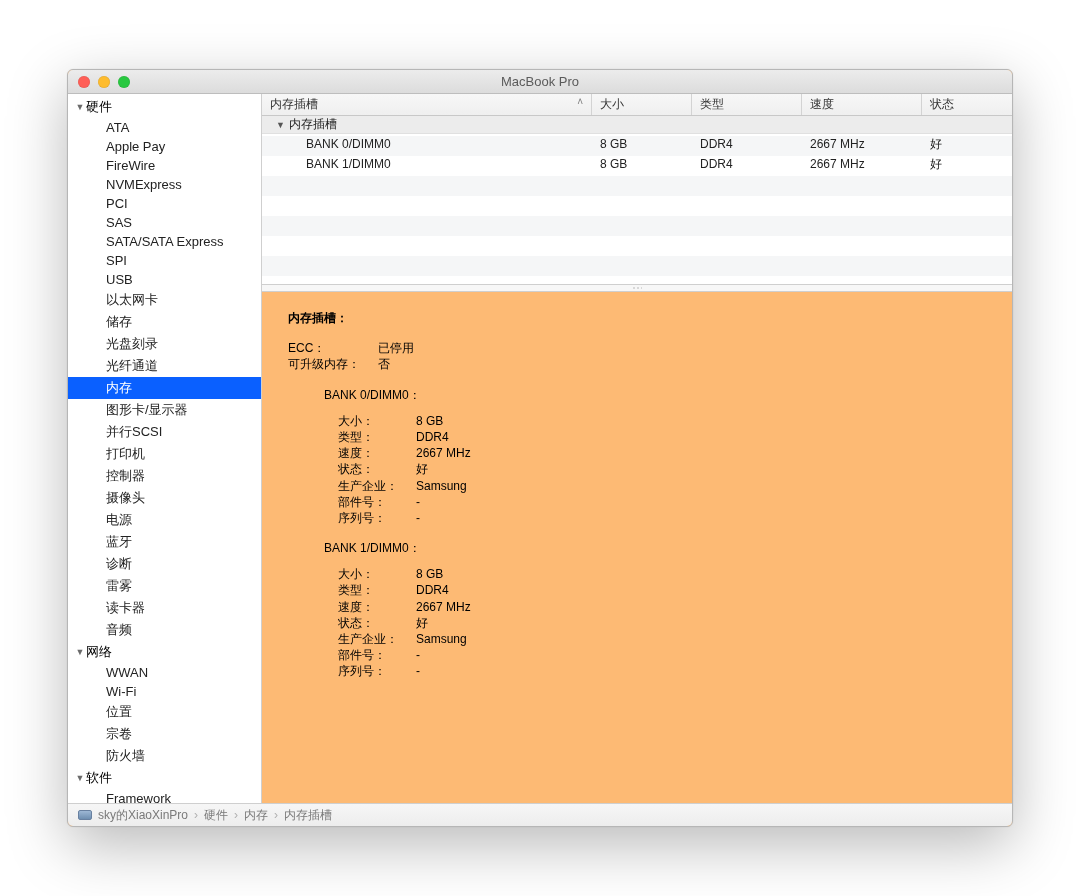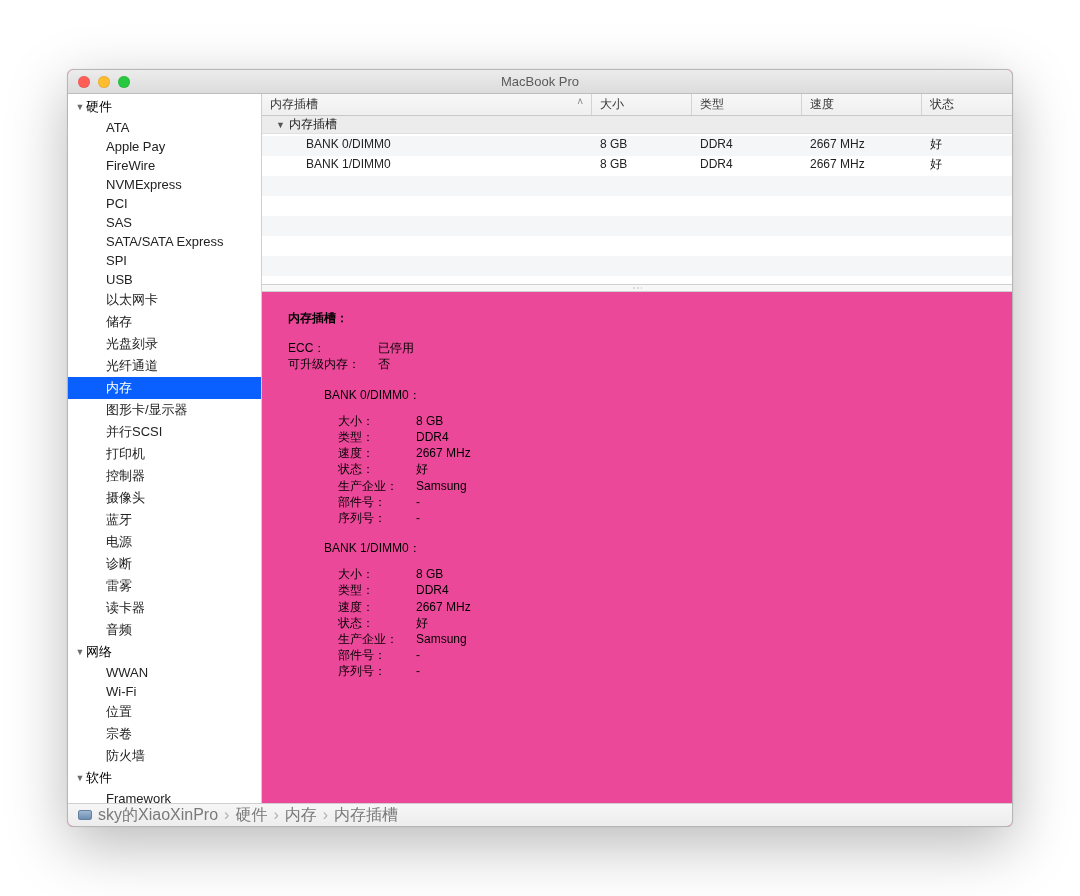--- a/index.html
+++ b/index.html
@@ -17,21 +17,21 @@
   }
   .window {
     width: 946px;
     height: 758px;
     border: 1px solid #b6b6b6;
     border-radius: 6px;
     box-shadow: 0 18px 60px rgba(0,0,0,.28), 0 0 0 1px rgba(0,0,0,.02);
     overflow: hidden;
     display: flex;
     flex-direction: column;
-    background: #ec4899;
+    background: #fdba74;
   }
   .titlebar {
     height: 24px;
     background: linear-gradient(#ececec, #dcdcdc);
     border-bottom: 1px solid #bdbdbd;
     display: flex;
     align-items: center;
     position: relative;
   }
   .traffic {
@@ -196,21 +196,21 @@
 
   
   .breadcrumb {
     height: 23px;
     border-top: 1px solid #cfcfcf;
     background: linear-gradient(#f6f6f6,#ededed);
     display: flex;
     align-items: center;
     gap: 6px;
     padding: 0 10px;
-    font-size: 16px;
+    font-size: 12px;
     color: #7a7a7a;
   }
   .breadcrumb .sep { color: #b0b0b0; }
   .crumb-icon {
     width: 14px; height: 10px;
     background: linear-gradient(#9db7d4,#6e8eb0);
     border: 1px solid #6880a0;
     border-radius: 2px;
     display: inline-block;
   }
@@ -249,22 +249,22 @@
       <div class="tree-item">以太网卡</div>
       <div class="tree-item">储存</div>
       <div class="tree-item">光盘刻录</div>
       <div class="tree-item">光纤通道</div>
       <div class="tree-item selected">内存</div>
       <div class="tree-item">图形卡/显示器</div>
       <div class="tree-item">并行SCSI</div>
       <div class="tree-item">打印机</div>
       <div class="tree-item">控制器</div>
       <div class="tree-item">摄像头</div>
+      <div class="tree-item">电源</div>
       <div class="tree-item">蓝牙</div>
-      <div class="tree-item">电源</div>
       <div class="tree-item">诊断</div>
       <div class="tree-item">雷雾</div>
       <div class="tree-item">读卡器</div>
       <div class="tree-item">音频</div>
 
       <div class="tree-group-label">
         <span class="tri">▼</span>
         <span>网络</span>
       </div>
       <div class="tree-item">WWAN</div>

